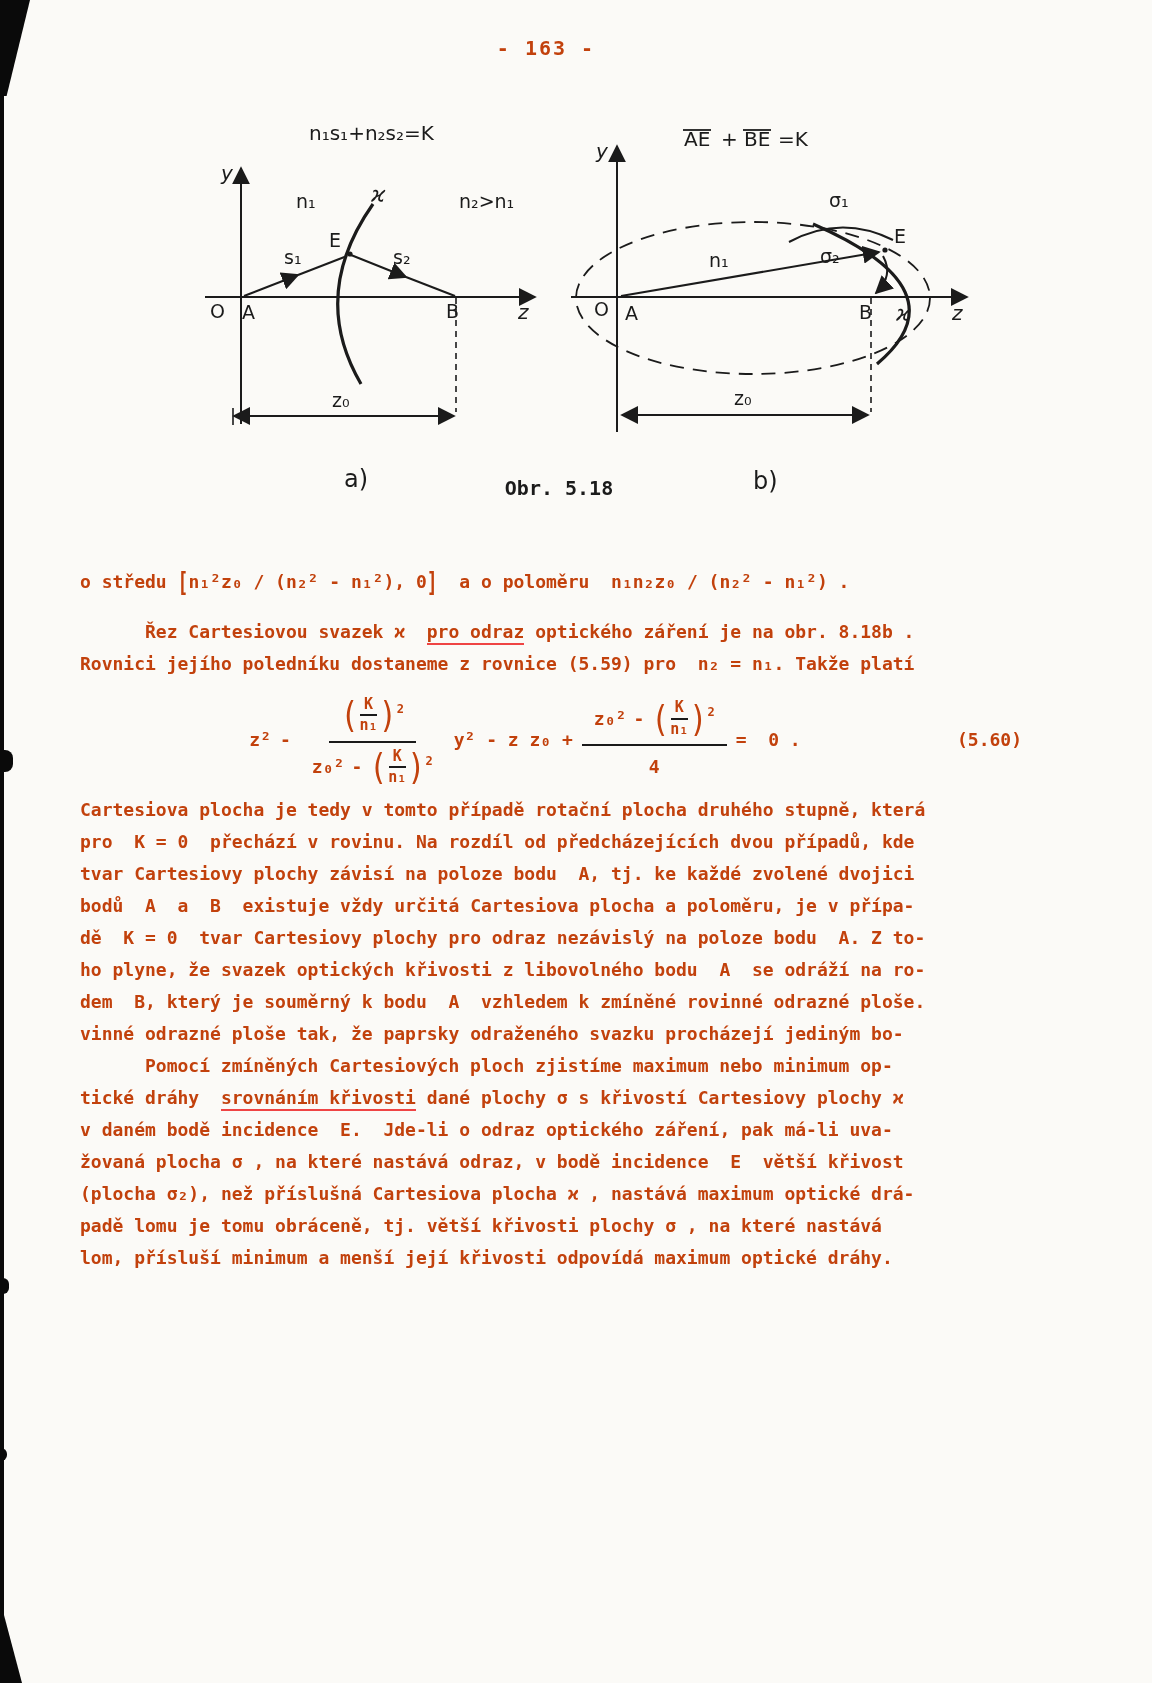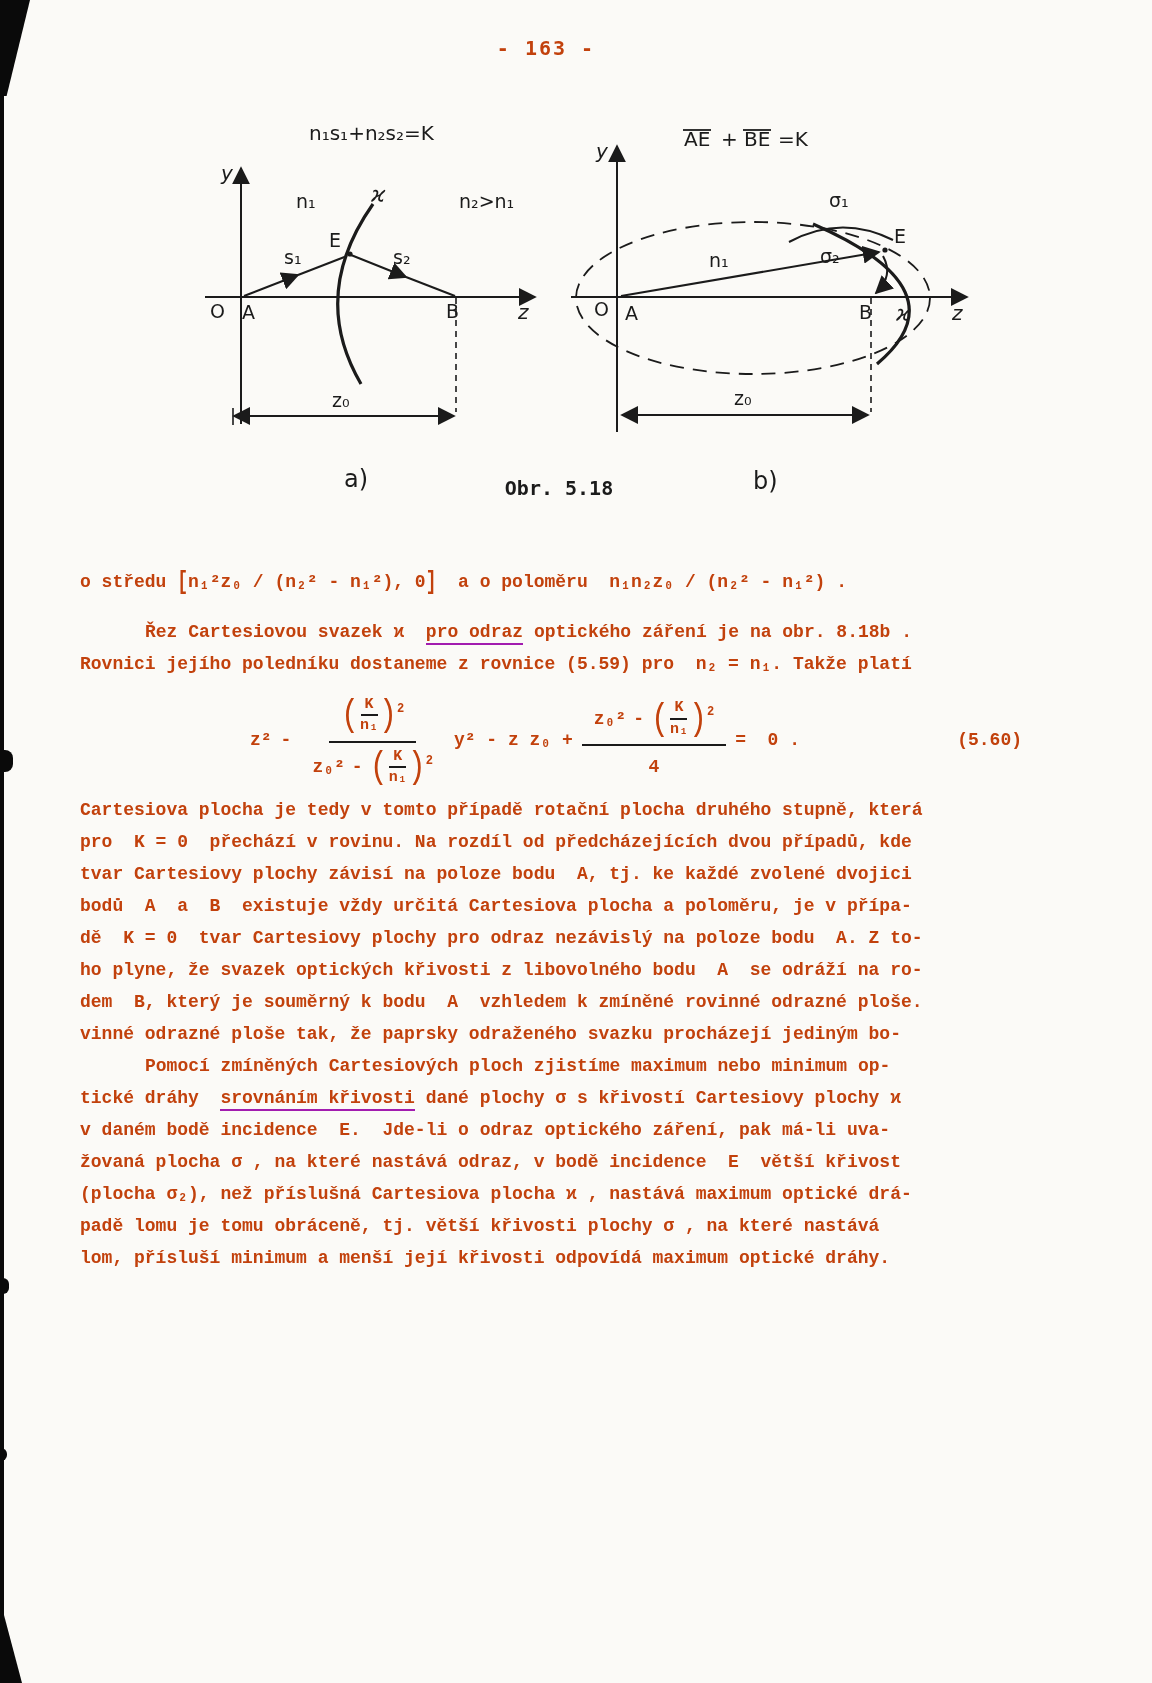--- a/index.html
+++ b/index.html
@@ -26,26 +26,26 @@
     text-align:center;
     font-size:20px;font-weight:bold;letter-spacing:2px;
     transform:translateX(-30px);
   }
 
   .figure-wrap{position:absolute;top:112px;left:0;width:944px;height:400px;margin-left:41px;}
   svg text{fill:#1b1b1b;}
 
   .textblock{
     position:absolute;top:566px;left:80px;width:960px;
-    font-size:18px;line-height:32px;font-weight:bold;font-family:Liberation Mono, monospace;
+    font-size:18px;line-height:32px;font-weight:bold;
   }
   .line{white-space:pre;height:32px;}
   .indent{padding-left:65px;}
   .gap-top{margin-top:18px;}
-  .u{border-bottom:2px solid #a21caf;padding-bottom:1px;}
+  .u{border-bottom:2px solid #ef4444;padding-bottom:1px;}
   .bigbr{display:inline-block;transform:scaleY(1.45);font-weight:bold;}
 
   .equation{
     position:relative;
     margin-top:6px;height:108px;
     display:flex;justify-content:center;align-items:center;
     font-size:18px;font-weight:bold;white-space:pre;
   }
   .eq-row{display:inline-flex;align-items:center;gap:9px;margin-right:70px;}
   .frac{display:inline-flex;flex-direction:column;align-items:center;}

